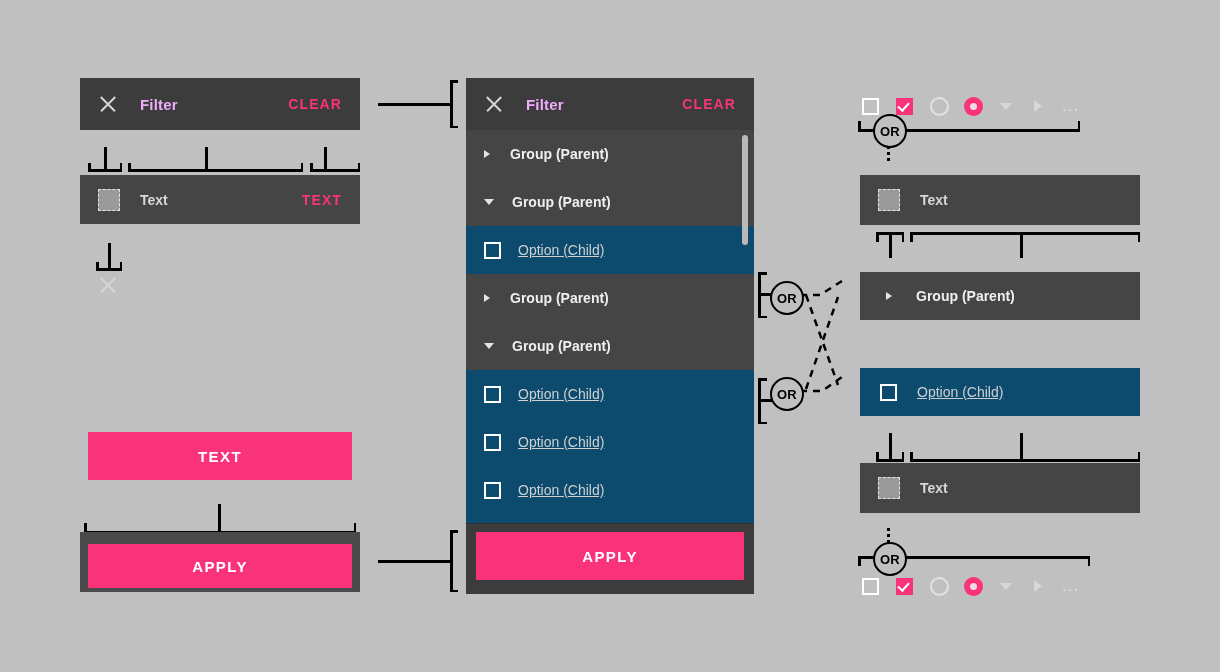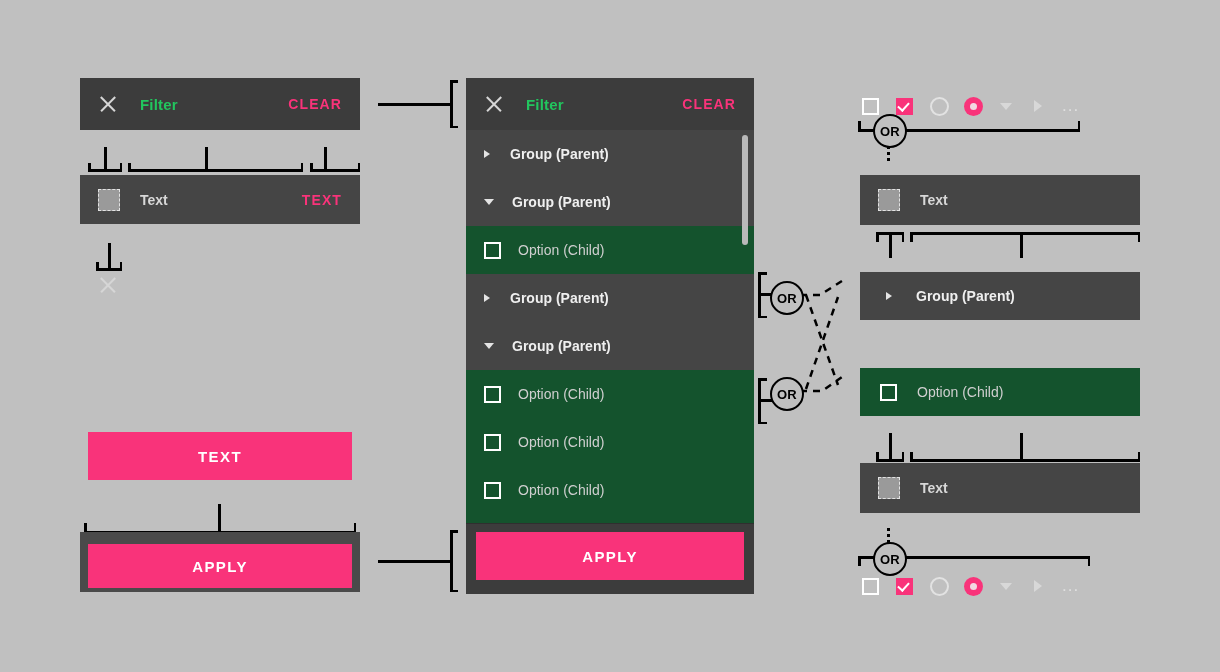--- a/index.html
+++ b/index.html
@@ -23,35 +23,35 @@
   }
   .x-icon{width:20px;height:20px;position:relative;flex:0 0 auto;}
   .x-icon:before,.x-icon:after{
     content:"";position:absolute;left:50%;top:50%;
     width:20px;height:1.6px;background:#d6d6d6;
     transform-origin:center;
   }
   .x-icon:before{transform:translate(-50%,-50%) rotate(45deg);}
   .x-icon:after{transform:translate(-50%,-50%) rotate(-45deg);}
   .hdr-title{
-    color:#22c55e;font-size:15px;font-weight:bold;
+    color:#f0abfc;font-size:15px;font-weight:bold;
     margin-left:22px;letter-spacing:.2px;text-align:center;
   }
   .hdr-clear{
     margin-left:auto;color:#f9337a;font-size:14px;font-weight:bold;
     letter-spacing:1.1px;
   }
 
   .row{
     display:flex;align-items:center;
     box-sizing:border-box;
     padding-left:18px;
   }
   .row-group{background:#454545;color:#efefef;font-weight:bold;font-size:14px;}
-  .row-option{background:#14532d;color:#cfcfcf;font-weight:normal;font-size:14px;}
+  .row-option{background:#0c4a6e;color:#cfcfcf;font-weight:normal;font-size:14px;text-decoration:underline;}
   .row-text{background:#454545;color:#d8d8d8;font-weight:bold;font-size:14px;}
 
   .caret-right{
     width:0;height:0;flex:0 0 auto;
     border-left:6px solid #e4e4e4;
     border-top:4.5px solid transparent;
     border-bottom:4.5px solid transparent;
   }
   .caret-down{
     width:0;height:0;flex:0 0 auto;

